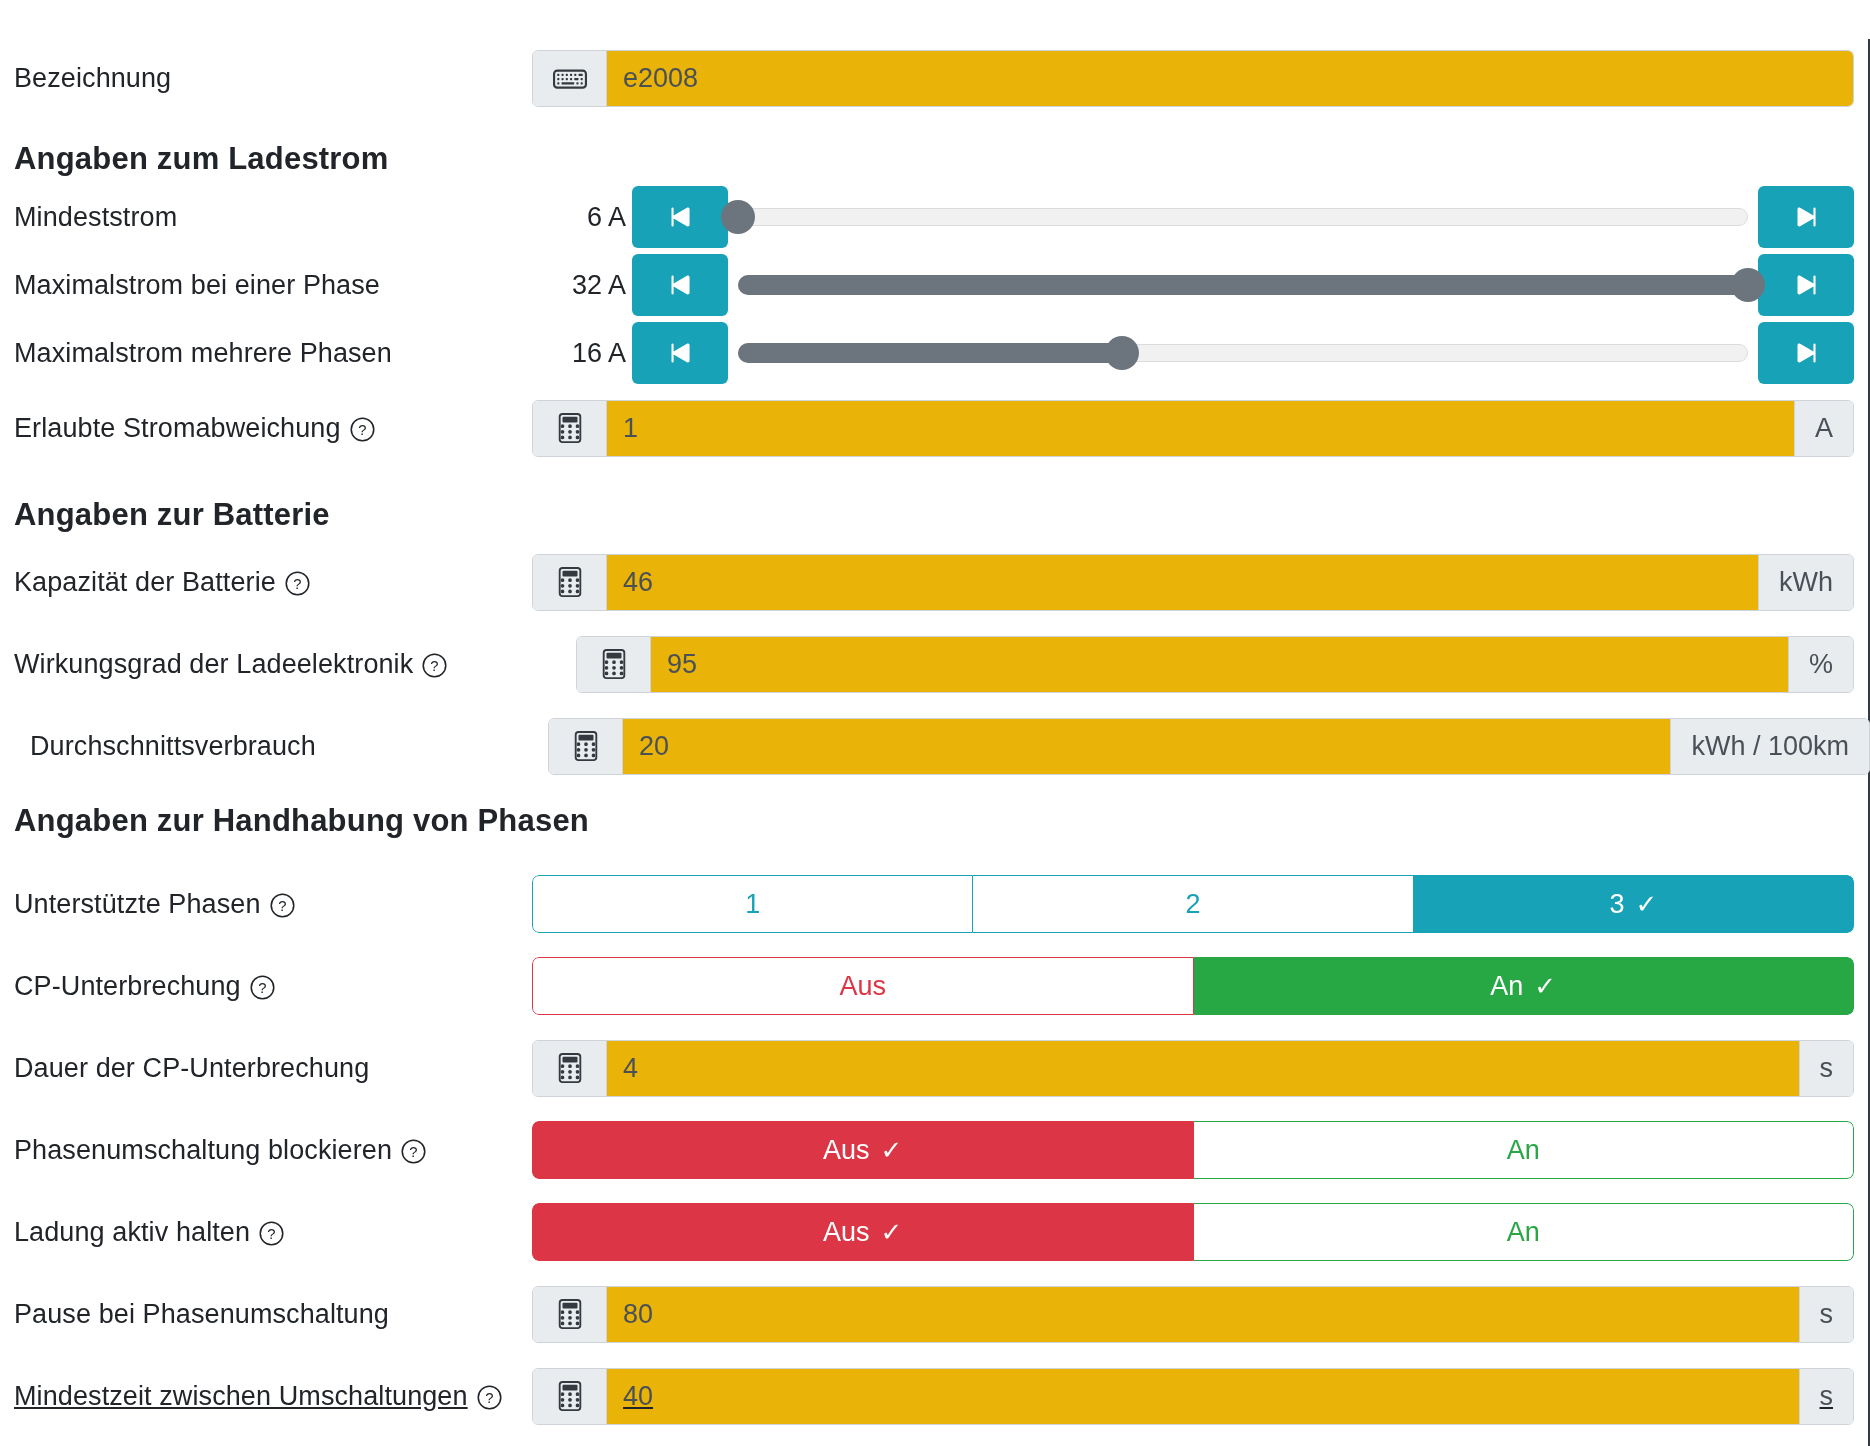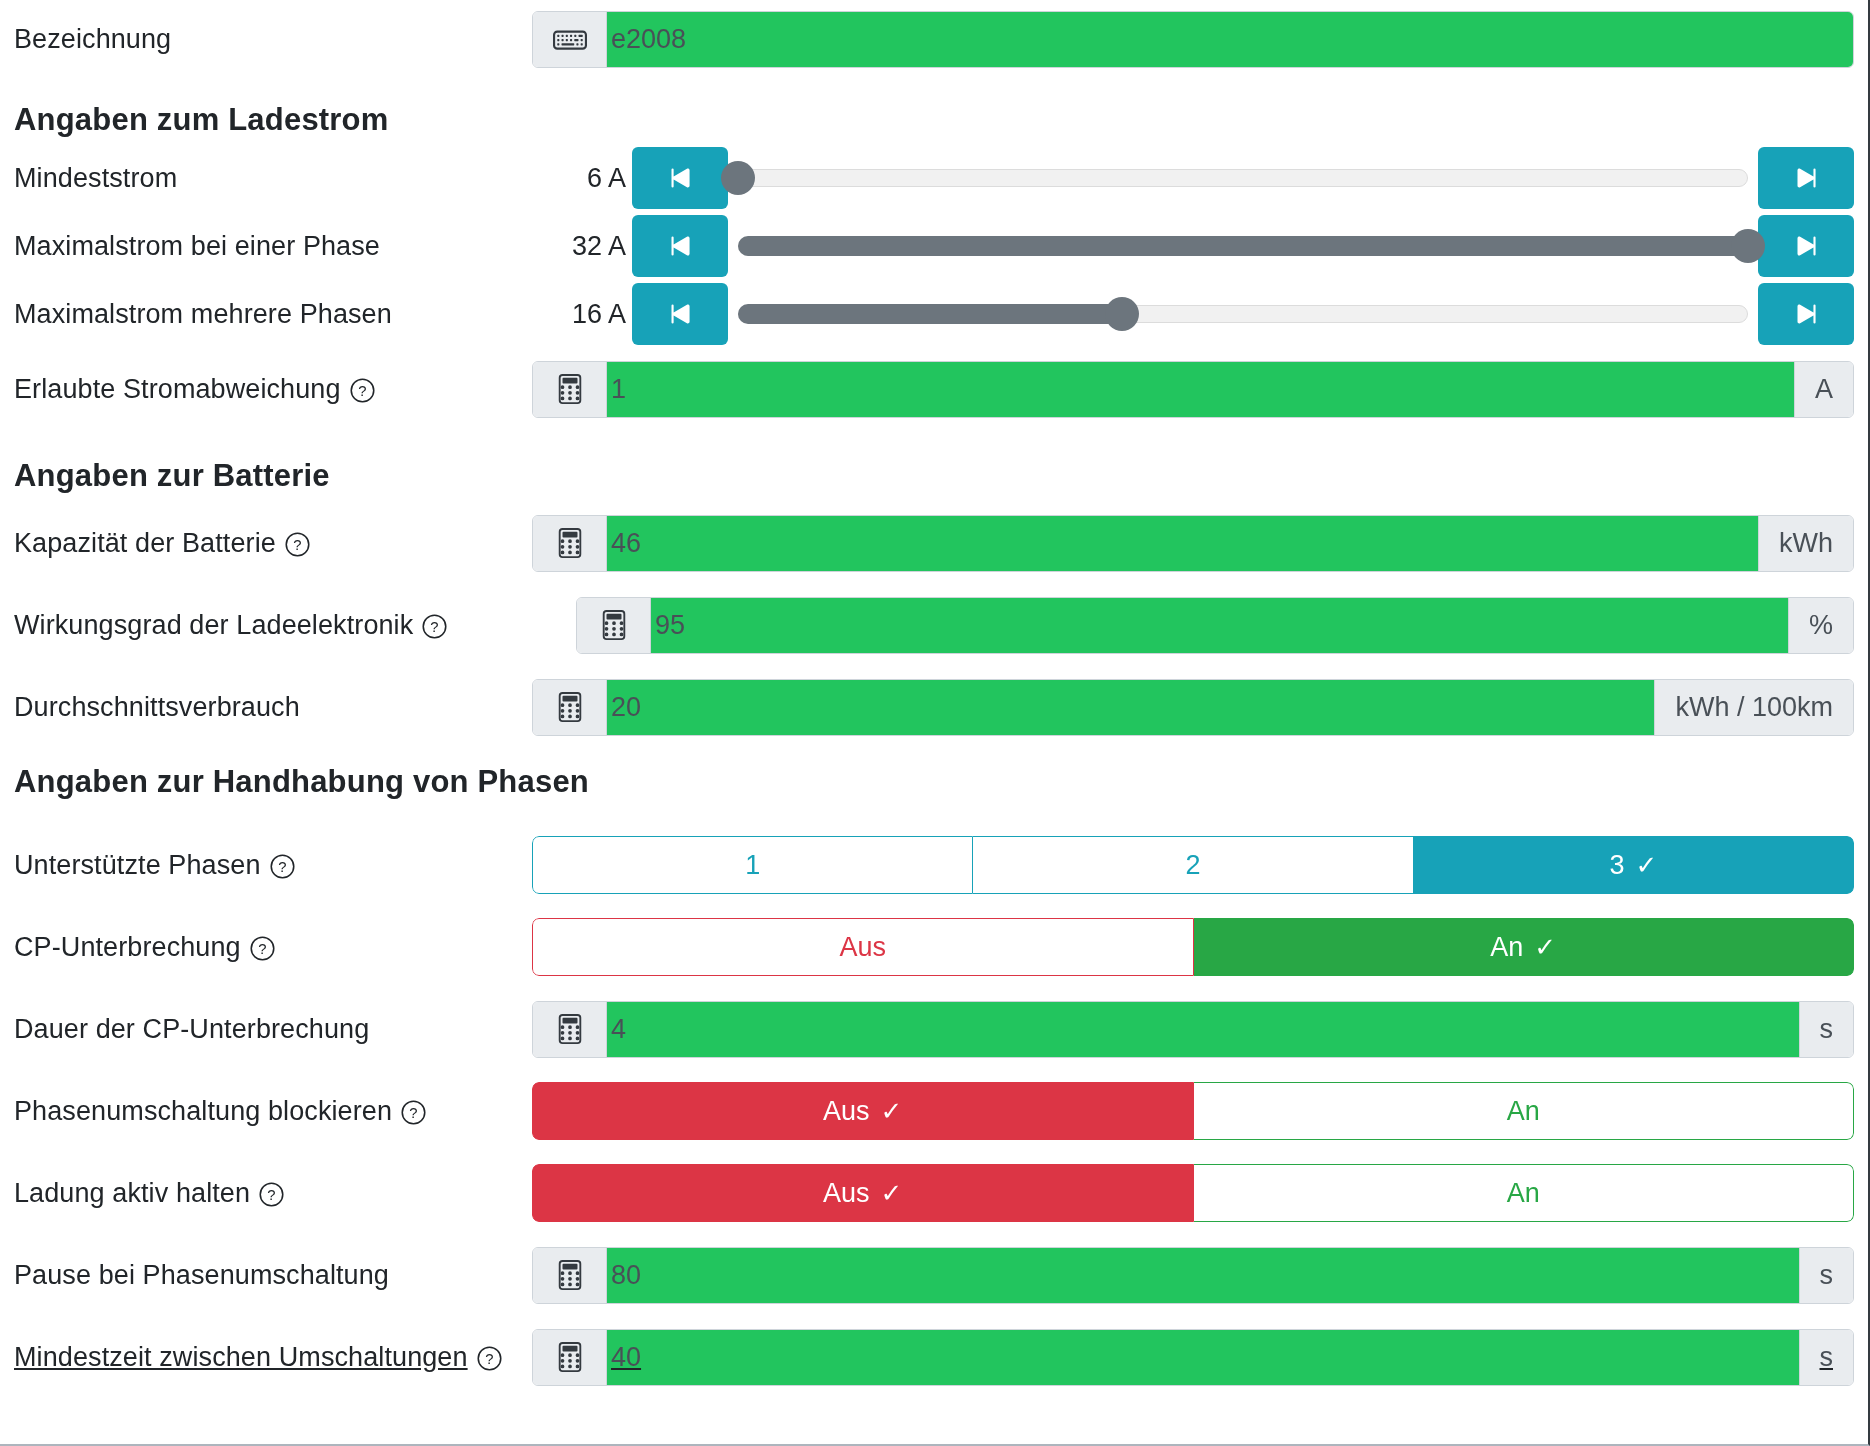--- a/index.html
+++ b/index.html
@@ -100,25 +100,25 @@
     display: flex;
     align-items: center;
     justify-content: center;
     color: #495057;
   }
   .input-group .ig-prefix svg { display: block; }
   .input-group .ig-field {
     flex: 1 1 auto;
     border: 0;
     outline: none;
-    background: #22c55e;
+    background: #eab308;
     font-family: "Liberation Sans", sans-serif;
     font-size: 27px;
     color: #495057;
-    padding: 0 4px;
+    padding: 0 16px;
     min-width: 0;
   }
   .input-group .ig-suffix {
     flex: 0 0 auto;
     background: #e9ecef;
     border-left: 1px solid #ced4da;
     display: flex;
     align-items: center;
     justify-content: center;
     padding: 0 20px;
@@ -221,21 +221,21 @@
   .seg.on.active   { background: #28a745; color: #fff; border-color: #28a745; }
 
   .seg .check { margin-left: 11px; font-size: 26px; line-height: 1; }
 </style>
 </head>
 <body>
 
 <div class="card">
 <div class="inner">
 
-  <div class="row" style="height:78px;">
+  <div class="row" style="height:78px;margin-top:39px;">
     <div class="label">
       <span>Bezeichnung</span>
     </div>
     <div class="control" style="padding-left:18px;">
       <div class="input-group">
         <span class="ig-prefix">
           <svg width="34" height="34" viewBox="0 0 16 16" fill="#343a40" aria-hidden="true">
             <path d="M14 5a1 1 0 0 1 1 1v5a1 1 0 0 1-1 1H2a1 1 0 0 1-1-1V6a1 1 0 0 1 1-1h12zM2 4a2 2 0 0 0-2 2v5a2 2 0 0 0 2 2h12a2 2 0 0 0 2-2V6a2 2 0 0 0-2-2H2z"></path>
             <path d="M13 10.25a.25.25 0 0 1 .25-.25h.5a.25.25 0 0 1 .25.25v.5a.25.25 0 0 1-.25.25h-.5a.25.25 0 0 1-.25-.25v-.5zm0-2a.25.25 0 0 1 .25-.25h.5a.25.25 0 0 1 .25.25v.5a.25.25 0 0 1-.25.25h-.5a.25.25 0 0 1-.25-.25v-.5zm-5 0A.25.25 0 0 1 8.25 8h.5a.25.25 0 0 1 .25.25v.5a.25.25 0 0 1-.25.25h-.5A.25.25 0 0 1 8 8.75v-.5zm2 0a.25.25 0 0 1 .25-.25h1.5a.25.25 0 0 1 .25.25v.5a.25.25 0 0 1-.25.25h-1.5a.25.25 0 0 1-.25-.25v-.5zm1 2a.25.25 0 0 1 .25-.25h.5a.25.25 0 0 1 .25.25v.5a.25.25 0 0 1-.25.25h-.5a.25.25 0 0 1-.25-.25v-.5zm-5-2A.25.25 0 0 1 6.25 8h.5a.25.25 0 0 1 .25.25v.5a.25.25 0 0 1-.25.25h-.5A.25.25 0 0 1 6 8.75v-.5zm-2 0A.25.25 0 0 1 4.25 8h.5a.25.25 0 0 1 .25.25v.5a.25.25 0 0 1-.25.25h-.5A.25.25 0 0 1 4 8.75v-.5zm-2 0A.25.25 0 0 1 2.25 8h.5a.25.25 0 0 1 .25.25v.5a.25.25 0 0 1-.25.25h-.5A.25.25 0 0 1 2 8.75v-.5zm0-2A.25.25 0 0 1 2.25 6h.5a.25.25 0 0 1 .25.25v.5a.25.25 0 0 1-.25.25h-.5A.25.25 0 0 1 2 6.75v-.5zm2 0A.25.25 0 0 1 4.25 6h.5a.25.25 0 0 1 .25.25v.5a.25.25 0 0 1-.25.25h-.5A.25.25 0 0 1 4 6.75v-.5zm2 0A.25.25 0 0 1 6.25 6h.5a.25.25 0 0 1 .25.25v.5a.25.25 0 0 1-.25.25h-.5A.25.25 0 0 1 6 6.75v-.5zm2 0A.25.25 0 0 1 8.25 6h.5a.25.25 0 0 1 .25.25v.5a.25.25 0 0 1-.25.25h-.5A.25.25 0 0 1 8 6.75v-.5zm2 0a.25.25 0 0 1 .25-.25h.5a.25.25 0 0 1 .25.25v.5a.25.25 0 0 1-.25.25h-.5a.25.25 0 0 1-.25-.25v-.5zm2 0a.25.25 0 0 1 .25-.25h1.5a.25.25 0 0 1 .25.25v.5a.25.25 0 0 1-.25.25h-1.5a.25.25 0 0 1-.25-.25v-.5zm-8 4a.25.25 0 0 1 .25-.25h5.5a.25.25 0 0 1 .25.25v.5a.25.25 0 0 1-.25.25h-5.5a.25.25 0 0 1-.25-.25v-.5zm-2 0A.25.25 0 0 1 2.25 10h.5a.25.25 0 0 1 .25.25v.5a.25.25 0 0 1-.25.25h-.5a.25.25 0 0 1-.25-.25v-.5z"></path>
           </svg>
@@ -396,21 +396,21 @@
             <path d="M12 1a1 1 0 0 1 1 1v12a1 1 0 0 1-1 1H4a1 1 0 0 1-1-1V2a1 1 0 0 1 1-1h8zM4 0a2 2 0 0 0-2 2v12a2 2 0 0 0 2 2h8a2 2 0 0 0 2-2V2a2 2 0 0 0-2-2H4z"></path>
             <path d="M4 2.5a.5.5 0 0 1 .5-.5h7a.5.5 0 0 1 .5.5v2a.5.5 0 0 1-.5.5h-7a.5.5 0 0 1-.5-.5v-2zM5 7a1 1 0 1 1-2 0 1 1 0 0 1 2 0zm0 3a1 1 0 1 1-2 0 1 1 0 0 1 2 0zm0 3a1 1 0 1 1-2 0 1 1 0 0 1 2 0zm4-6a1 1 0 1 1-2 0 1 1 0 0 1 2 0zm0 3a1 1 0 1 1-2 0 1 1 0 0 1 2 0zm0 3a1 1 0 1 1-2 0 1 1 0 0 1 2 0zm4-6a1 1 0 1 1-2 0 1 1 0 0 1 2 0zm0 3a1 1 0 1 1-2 0 1 1 0 0 1 2 0zm0 3a1 1 0 1 1-2 0 1 1 0 0 1 2 0z"></path>
           </svg>
         </span>
         <input class="ig-field" type="text" value="95" style="">
         <span class="ig-suffix">%</span>
       </div>
     </div>
   </div>
 
-  <div class="row" style="height:82px;">
+  <div class="row" style="height:82px;margin-left:16px;">
     <div class="label">
       <span>Durchschnittsverbrauch</span>
     </div>
     <div class="control" style="padding-left:18px;">
       <div class="input-group">
         <span class="ig-prefix">
           <svg width="30" height="30" viewBox="0 0 16 16" fill="#343a40" aria-hidden="true">
             <path d="M12 1a1 1 0 0 1 1 1v12a1 1 0 0 1-1 1H4a1 1 0 0 1-1-1V2a1 1 0 0 1 1-1h8zM4 0a2 2 0 0 0-2 2v12a2 2 0 0 0 2 2h8a2 2 0 0 0 2-2V2a2 2 0 0 0-2-2H4z"></path>
             <path d="M4 2.5a.5.5 0 0 1 .5-.5h7a.5.5 0 0 1 .5.5v2a.5.5 0 0 1-.5.5h-7a.5.5 0 0 1-.5-.5v-2zM5 7a1 1 0 1 1-2 0 1 1 0 0 1 2 0zm0 3a1 1 0 1 1-2 0 1 1 0 0 1 2 0zm0 3a1 1 0 1 1-2 0 1 1 0 0 1 2 0zm4-6a1 1 0 1 1-2 0 1 1 0 0 1 2 0zm0 3a1 1 0 1 1-2 0 1 1 0 0 1 2 0zm0 3a1 1 0 1 1-2 0 1 1 0 0 1 2 0zm4-6a1 1 0 1 1-2 0 1 1 0 0 1 2 0zm0 3a1 1 0 1 1-2 0 1 1 0 0 1 2 0zm0 3a1 1 0 1 1-2 0 1 1 0 0 1 2 0z"></path>
           </svg>

